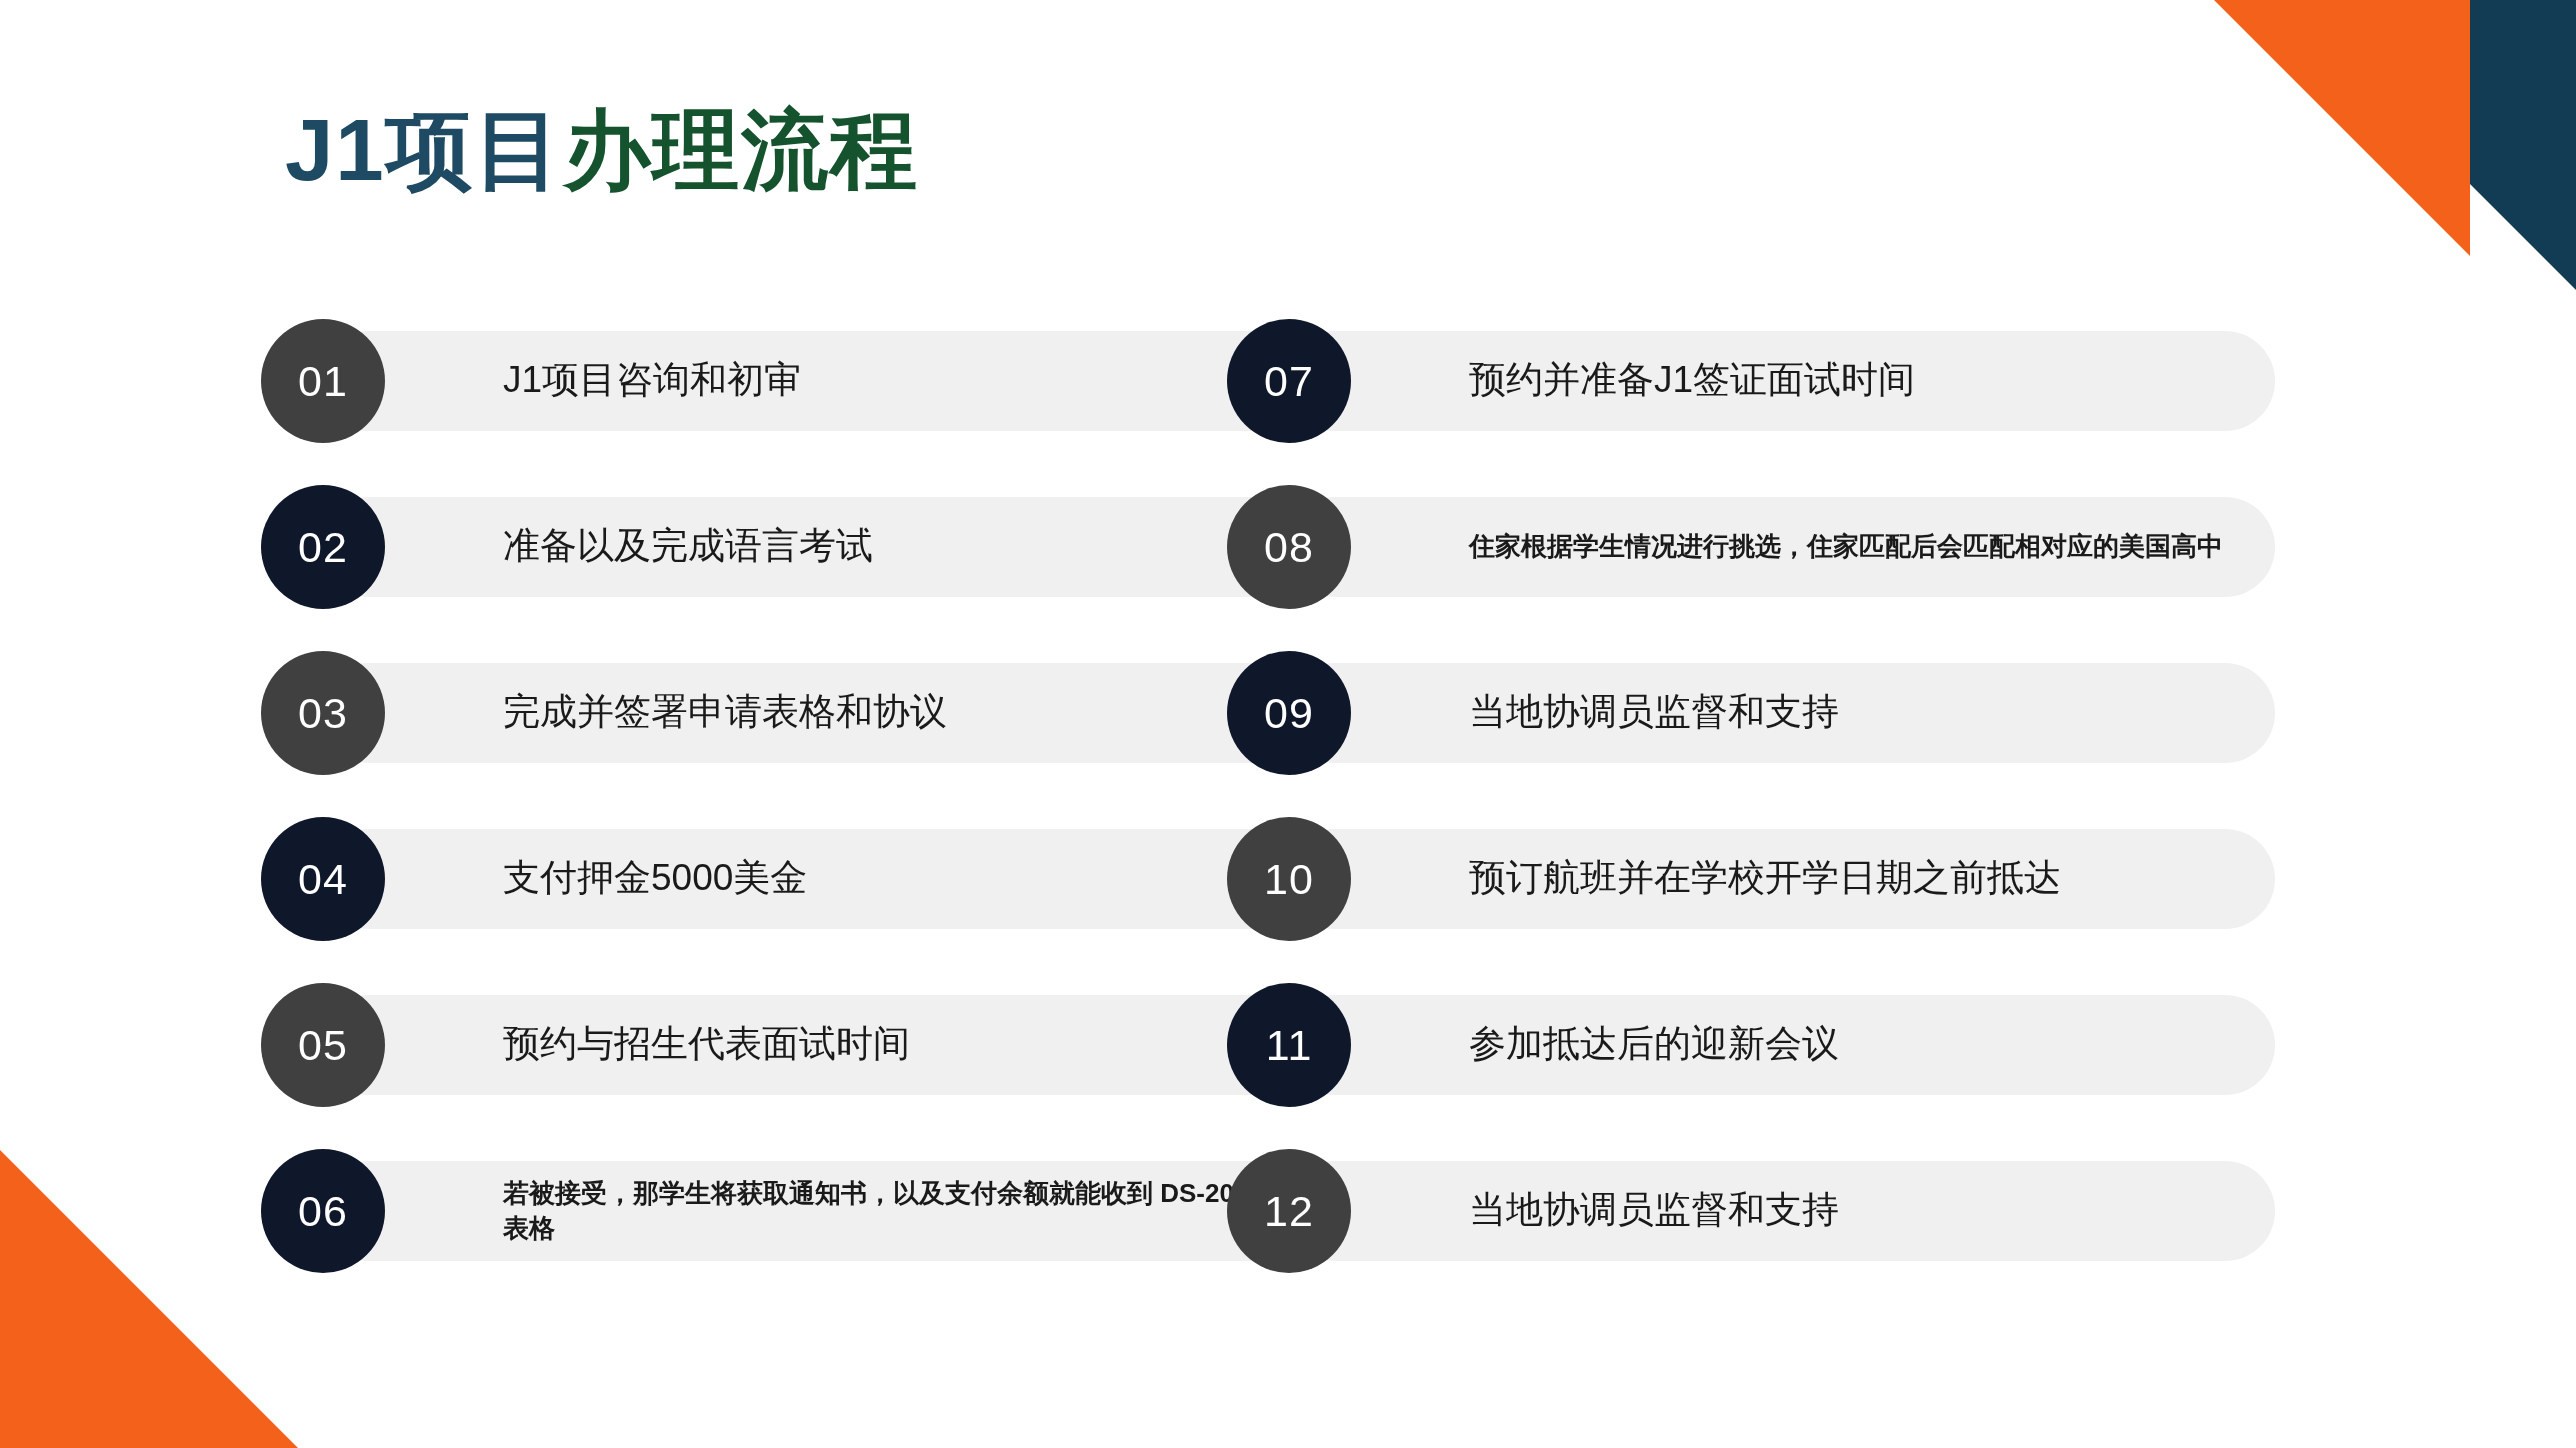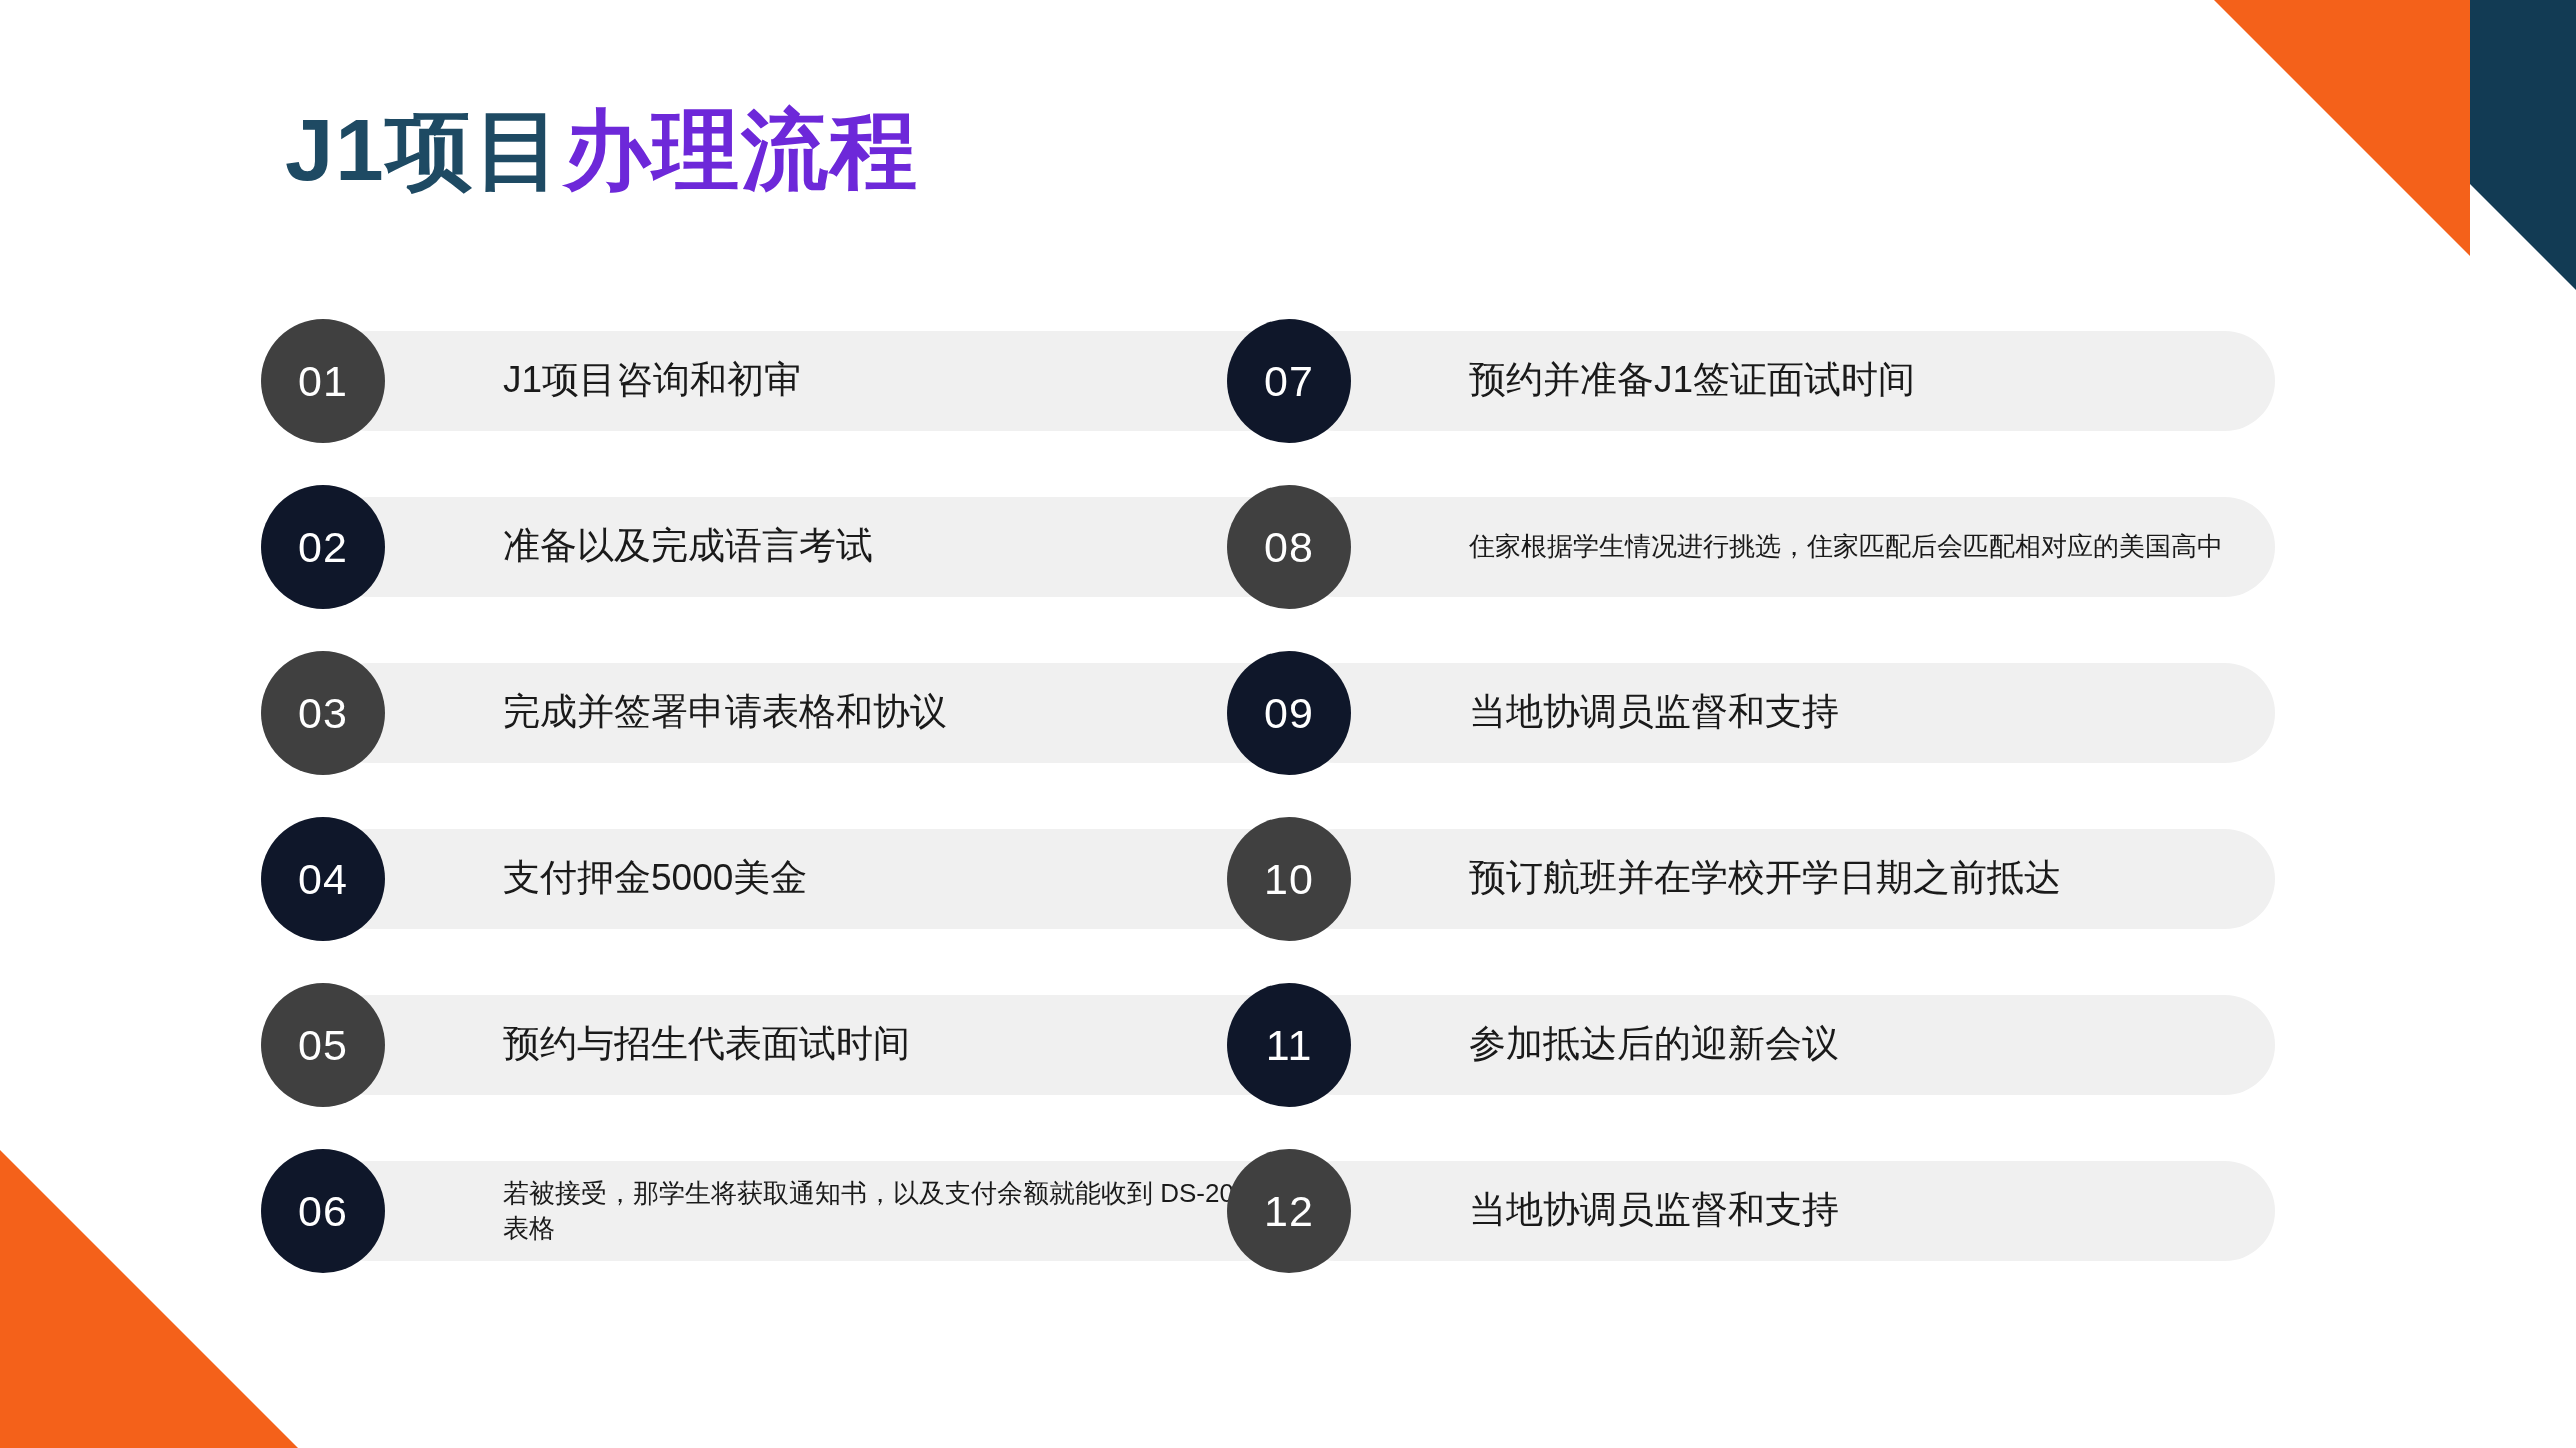--- a/index.html
+++ b/index.html
@@ -48,21 +48,21 @@
   .title {
     position: absolute;
     left: 275px;
     top: 92px;
     font-size: 87px;
     font-weight: bold;
     letter-spacing: 1.9px;
     white-space: nowrap;
   }
   .title .part-navy { color: #1e4a63; margin-left: 10px; }
-  .title .part-orange { color: #6d28d9; text-align: right; }
+  .title .part-orange { color: #14532d; text-align: right; }
 
   
   .col {
     position: absolute;
     top: 319px;
     width: 1048px;
   }
   .col-left { left: 261px; }
   .col-right { left: 1227px; }
 
@@ -87,20 +87,21 @@
   .pill-text {
     margin-left: 184px;
     padding-right: 39px;
     color: #1a1a1a;
     font-size: 37px;
     line-height: 1.25;
   }
   .pill-text.small {
     font-size: 26px;
     line-height: 1.32;
+    font-weight: bold;
   }
 
   .badge {
     position: absolute;
     left: 0;
     top: 0;
     width: 124px;
     height: 124px;
     border-radius: 50%;
     display: flex;

